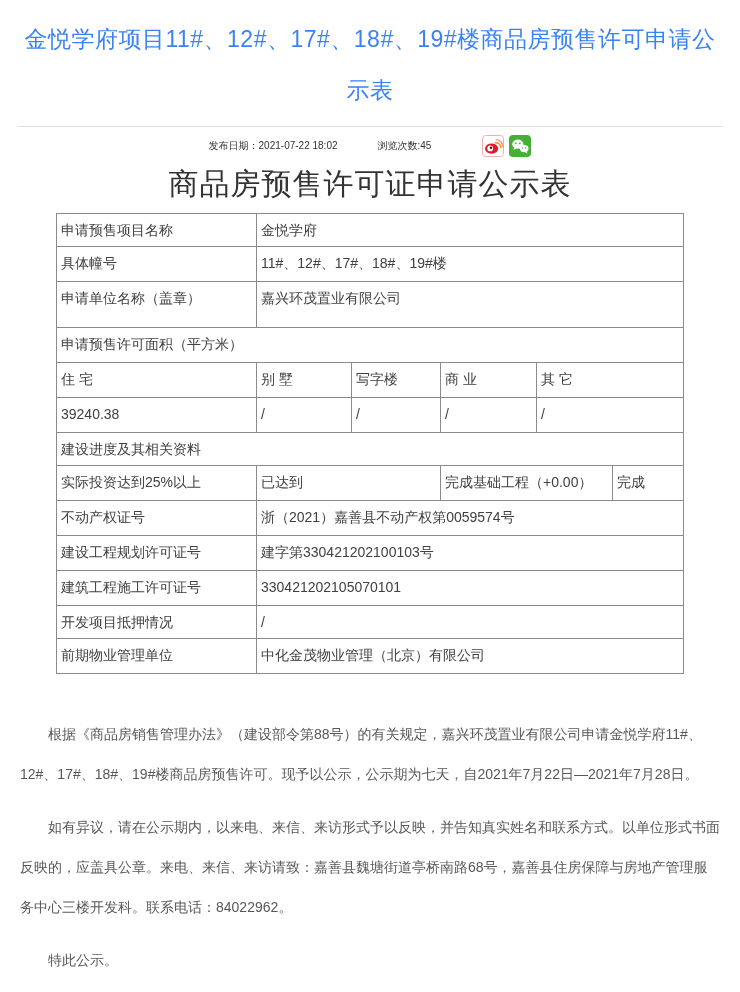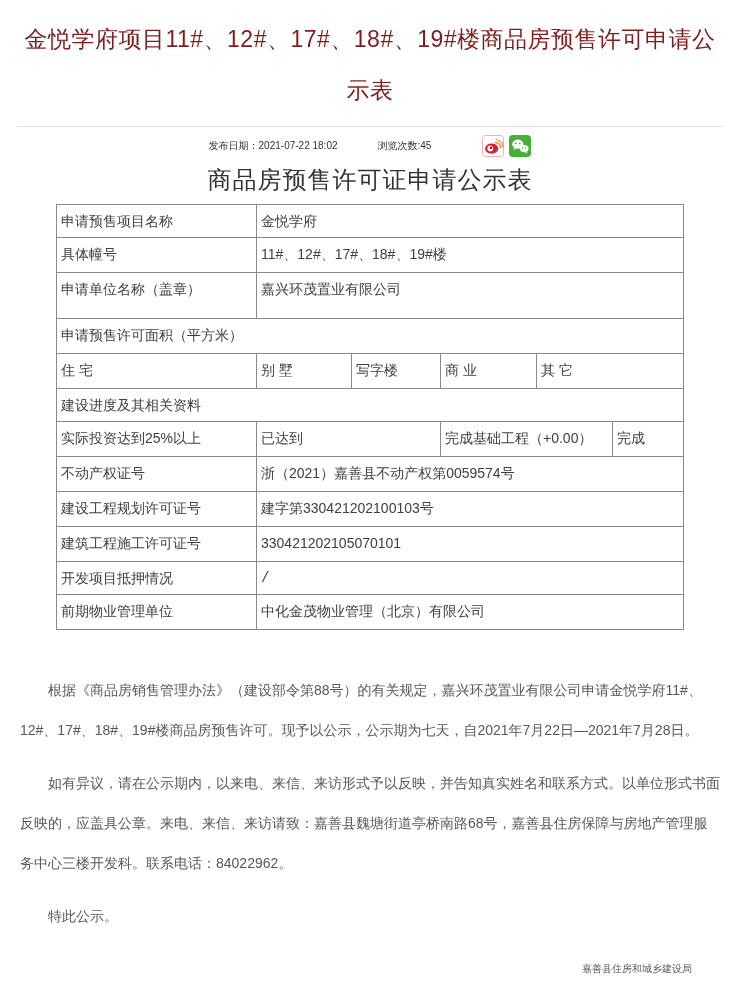--- a/index.html
+++ b/index.html
@@ -7,53 +7,53 @@
   body {
     width: 740px; height: 992px;
     background: #ffffff;
     font-family: "Liberation Sans", sans-serif;
     color: #404040;
     overflow: hidden;
   }
   .page { padding: 10px 0 0; }
 
   .title {
-    font-size: 23px; font-weight: 400; color: #7f1d1d;
+    font-size: 23px; font-weight: 400; color: #3b82f6;
     text-align: center; line-height: 51px;
     margin: 4px 14px 10px; letter-spacing: 0.5px;
   }
   .divider { border: none; border-top: 1px solid #e2e2e2; margin: 0 17px 0; }
 
   .meta-row {
     display: flex; justify-content: center; align-items: center;
     height: 32px; font-size: 10px; color: #333; margin-top: 3px;
   }
   .meta-views { margin-left: 40px; }
   .share-group { display: flex; align-items: center; margin-left: 46px; }
   .share-btn { width: 22px; height: 22px; margin-left: 5px; cursor: pointer; display: inline-block; }
   .share-btn svg { display: block; width: 22px; height: 22px; }
 
   .subtitle {
-    text-align: center; font-size: 24px; font-weight: 400;
+    text-align: center; font-size: 30px; font-weight: 400;
     color: #333; margin: 2px 0 8px; letter-spacing: 1px;
   }
 
   table.notice {
     width: 627px; margin: 0 auto;
     border-collapse: collapse; table-layout: fixed;
   }
   table.notice td {
     border: 1px solid #8a8a8a;
     font-size: 14px; color: #404040;
     padding: 8px 4px 4px; vertical-align: top;
     overflow: hidden; white-space: nowrap;
   }
   tr.row-n  { height: 35px; padding-left: 28px; }
   tr.row-t  { height: 46px; }
-  tr.row-s  { height: 33px; font-family: Liberation Mono, monospace; }
+  tr.row-s  { height: 33px; }
 
   .content {
     margin-top: 40px; padding: 0 20px;
     font-size: 14px; color: #585858;
   }
   .content p { margin: 0 0 13px; line-height: 40px; text-indent: 2em; }
   .sign-line { text-align: right; padding-right: 28px; line-height: 29px; margin-top: 18px; color: #585858; font-size: 10px; }
 </style>
 </head>
 <body>
@@ -125,20 +125,27 @@
       <tr class="row-n">
         <td colspan="6">申请预售许可面积（平方米）</td>
       </tr>
       <tr class="row-n">
         <td>住 宅</td>
         <td>别 墅</td>
         <td>写字楼</td>
         <td>商 业</td>
         <td colspan="2">其 它</td>
       </tr>
+      <tr class="row-n">
+        <td>39240.38</td>
+        <td>/</td>
+        <td>/</td>
+        <td>/</td>
+        <td colspan="2">/</td>
+      </tr>
       <tr class="row-s">
         <td colspan="6">建设进度及其相关资料</td>
       </tr>
       <tr class="row-n">
         <td>实际投资达到25%以上</td>
         <td colspan="2">已达到</td>
         <td colspan="2">完成基础工程（+0.00）</td>
         <td>完成</td>
       </tr>
       <tr class="row-n">

